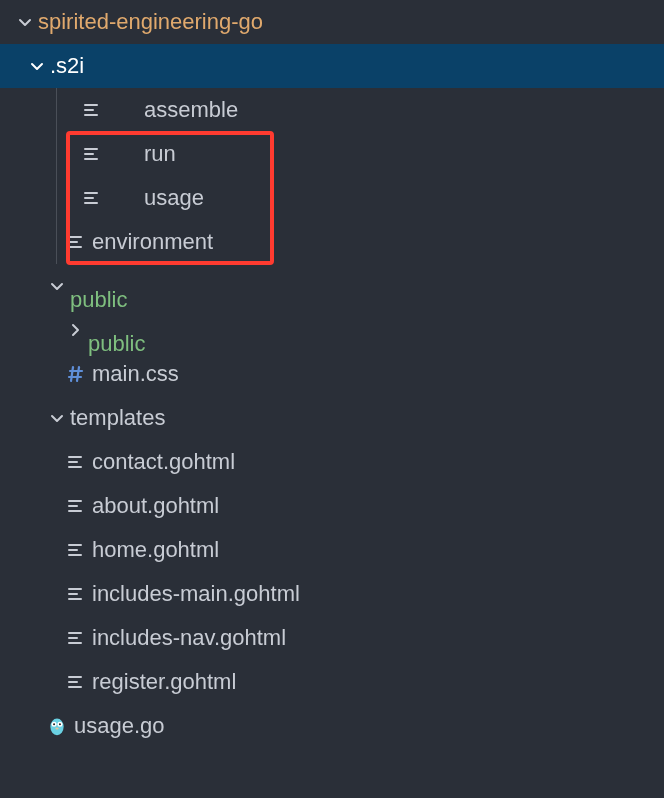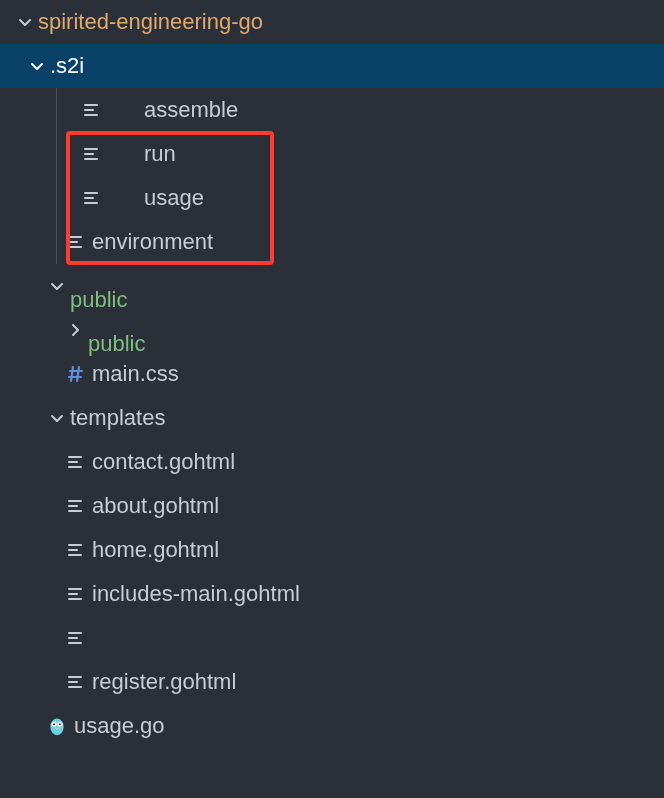--- a/index.html
+++ b/index.html
@@ -213,20 +213,21 @@
     <span class="label">includes-main.gohtml</span>
   </div>
   <div class="row indent-3">
     <span class="icon">
         <svg viewBox="0 0 20 20" fill="none" stroke="#c8ccd4" stroke-width="2" stroke-linecap="round">
           <line x1="4" y1="5" x2="16" y2="5"></line>
           <line x1="4" y1="10" x2="12" y2="10"></line>
           <line x1="4" y1="15" x2="16" y2="15"></line>
         </svg>
       </span>
+    <span class="label">includes-nav.gohtml</span>
   </div>
   <div class="row indent-3">
     <span class="icon">
         <svg viewBox="0 0 20 20" fill="none" stroke="#c8ccd4" stroke-width="2" stroke-linecap="round">
           <line x1="4" y1="5" x2="16" y2="5"></line>
           <line x1="4" y1="10" x2="12" y2="10"></line>
           <line x1="4" y1="15" x2="16" y2="15"></line>
         </svg>
       </span>
     <span class="label">register.gohtml</span>

